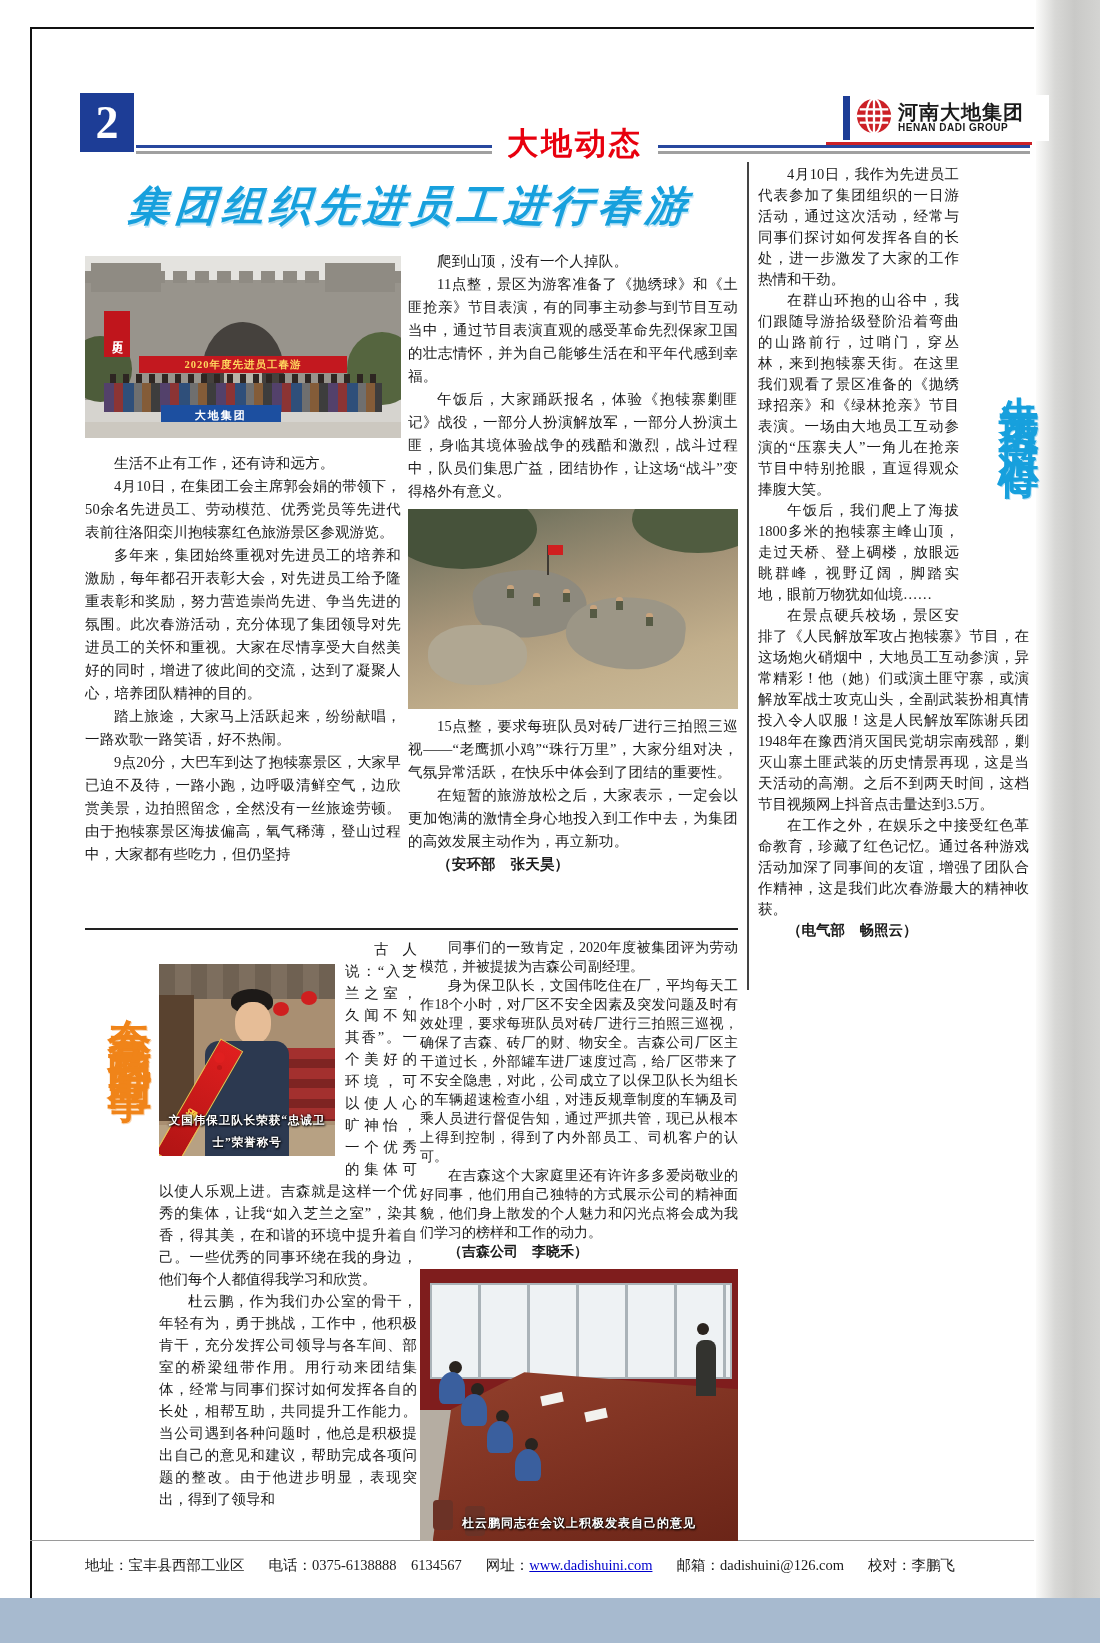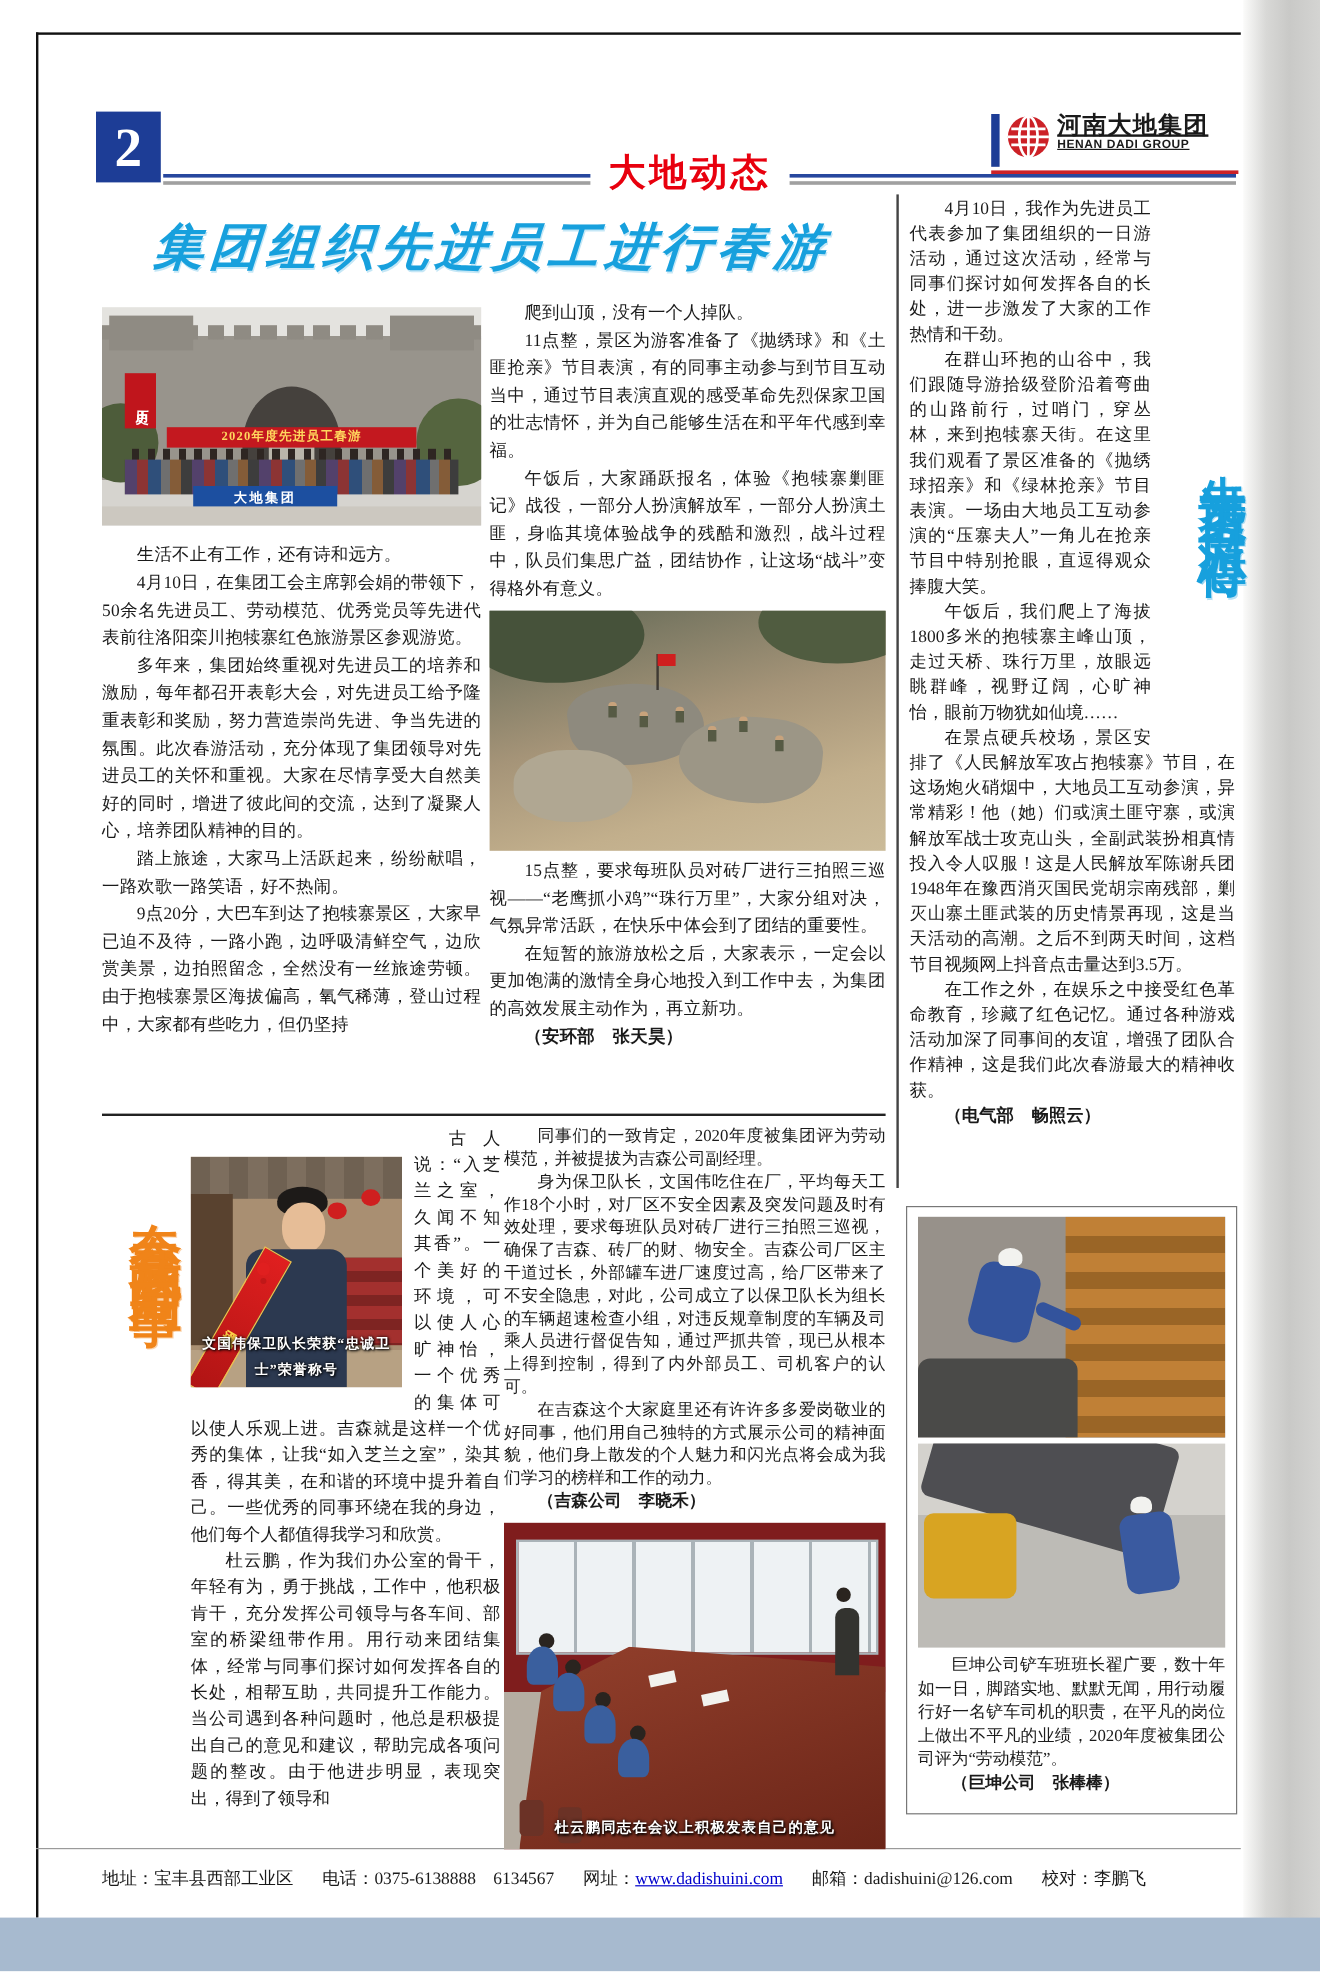--- a/index.html
+++ b/index.html
@@ -14,21 +14,21 @@
   .band-bottom{left:0;top:1598px;width:1100px;height:45px;background:#a7bacf;z-index:9;}
   .foot-rule{left:30px;top:1540px;width:1004px;height:1px;background:#9a9a9a;}
   
   .pageno{left:80px;top:93px;width:54px;height:59px;background:#1d3d96;color:#fff;
       display:flex;align-items:center;justify-content:center;font-size:46px;font-weight:bold;}
   .rule-blue{left:136px;top:145px;width:894px;height:3px;background:#27479e;}
   .rule-gray{left:136px;top:151px;width:894px;height:3px;background:#a0a0a0;}
   .section-title{left:492px;top:121px;width:166px;background:#fff;z-index:2;text-align:center;
       color:#e8000e;font-size:31px;font-weight:bold;letter-spacing:3px;
       font-family:Liberation Sans, sans-serif;padding:2px 0;}
-  .logo{left:826px;top:95px;width:206px;height:46px;display:flex;align-items:flex-start;background:#fff;z-index:2;text-decoration:underline;}
+  .logo{left:843px;top:95px;width:206px;height:46px;display:flex;align-items:center;background:#fff;z-index:2;}
   .logo-bar{width:7px;height:44px;background:#1d3d96;margin-right:5px;}
   .logo-text{margin-left:5px;line-height:1.05;}
   .logo-cn{font-size:20px;font-weight:bold;letter-spacing:1px;font-family:"Liberation Sans",sans-serif;}
   .logo-en{font-size:10px;font-weight:bold;letter-spacing:0.5px;font-family:"Liberation Sans",sans-serif;}
   .logo-underline{left:826px;top:142px;width:206px;height:3px;background:#cc2127;z-index:2;}
   
   .main-title{left:85px;top:178px;width:650px;text-align:center;color:#17a0dd;
       font-size:42px;font-weight:bold;font-style:italic;letter-spacing:5px;
       transform:skewX(-4deg);text-shadow:1px 2px 0 rgba(23,160,221,.25);}
   
@@ -228,21 +228,21 @@
     <p>15点整，要求每班队员对砖厂进行三拍照三巡视——“老鹰抓小鸡”“珠行万里”，大家分组对决，气氛异常活跃，在快乐中体会到了团结的重要性。</p>
     <p>在短暂的旅游放松之后，大家表示，一定会以更加饱满的激情全身心地投入到工作中去，为集团的高效发展主动作为，再立新功。</p>
     <p class="author">（安环部　张天昊）</p>
   </div>
 
   <div class="abs vline"></div>
   <div class="col c3">
     <div class="vtitle-blue">先进员工一日游心得</div>
     <p>4月10日，我作为先进员工代表参加了集团组织的一日游活动，通过这次活动，经常与同事们探讨如何发挥各自的长处，进一步激发了大家的工作热情和干劲。</p>
     <p>在群山环抱的山谷中，我们跟随导游拾级登阶沿着弯曲的山路前行，过哨门，穿丛林，来到抱犊寨天街。在这里我们观看了景区准备的《抛绣球招亲》和《绿林抢亲》节目表演。一场由大地员工互动参演的“压寨夫人”一角儿在抢亲节目中特别抢眼，直逗得观众捧腹大笑。</p>
-    <p>午饭后，我们爬上了海拔1800多米的抱犊寨主峰山顶，走过天桥、珠行万里，放眼远眺群峰，视野辽阔，心旷神怡，眼前万物犹如仙境……</p>
+    <p>午饭后，我们爬上了海拔1800多米的抱犊寨主峰山顶，走过天桥、登上碉楼，放眼远眺群峰，视野辽阔，脚踏实地，眼前万物犹如仙境……</p>
     <p>在景点硬兵校场，景区安排了《人民解放军攻占抱犊寨》节目，在这场炮火硝烟中，大地员工互动参演，异常精彩！他（她）们或演土匪守寨，或演解放军战士攻克山头，全副武装扮相真情投入令人叹服！这是人民解放军陈谢兵团1948年在豫西消灭国民党胡宗南残部，剿灭山寨土匪武装的历史情景再现，这是当天活动的高潮。之后不到两天时间，这档节目视频网上抖音点击量达到3.5万。</p>
     <p>在工作之外，在娱乐之中接受红色革命教育，珍藏了红色记忆。通过各种游戏活动加深了同事间的友谊，增强了团队合作精神，这是我们此次春游最大的精神收获。</p>
     <p class="author">（电气部　畅照云）</p>
   </div>
 
   <div class="abs hsep"></div>
 
   <div class="abs a2c1">
     <div class="vtitle-orange">夸夸我的好同事</div>
     <div class="a2c1-text">
@@ -285,37 +285,20 @@
       <div class="head" style="left:33%;top:62%;"></div>
       <div class="fig" style="left:30%;top:66%;"></div>
       <div class="stand"></div>
       <div class="standhead"></div>
       <div class="chair" style="left:4%;bottom:4%;"></div>
       <div class="chair" style="left:14%;bottom:2%;"></div>
       <div class="ph-cap" style="bottom:8px;font-size:12px;">杜云鹏同志在会议上积极发表自己的意见</div>
     </div>
   </div>
 
-  <div class="abs box3">
-    <div class="photo phE1">
-      <div class="machine"></div>
-      <div class="vat"></div>
-      <div class="body"></div>
-      <div class="arm"></div>
-      <div class="helm"></div>
-    </div>
-    <div class="photo phE2">
-      <div class="arm"></div>
-      <div class="yellow"></div>
-      <div class="body"></div>
-      <div class="helm"></div>
-    </div>
-    <p>巨坤公司铲车班班长翟广要，数十年如一日，脚踏实地、默默无闻，用行动履行好一名铲车司机的职责，在平凡的岗位上做出不平凡的业绩，2020年度被集团公司评为“劳动模范”。</p>
-    <p class="author">（巨坤公司　张棒棒）</p>
-  </div>
 
   <div class="abs footer">
     <span><span>地址：</span><span>宝丰县西部工业区</span></span>
     <span><span>电话：</span><span>0375-6138888　6134567</span></span>
     <span><span>网址：</span><a href="#">www.dadishuini.com</a></span>
     <span><span>邮箱：</span><span>dadishuini@126.com</span></span>
     <span><span>校对：</span><span>李鹏飞</span></span>
   </div>
 
 </div>

